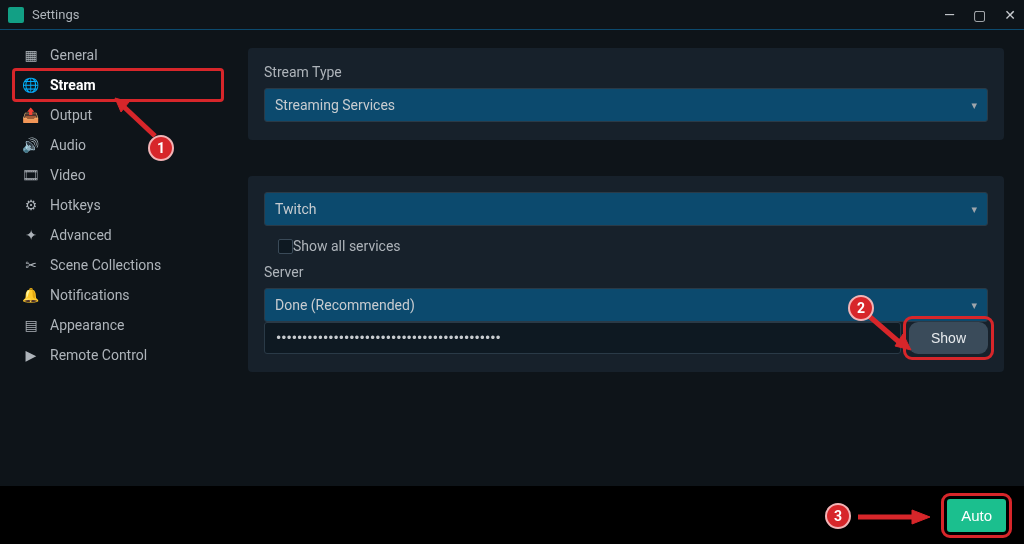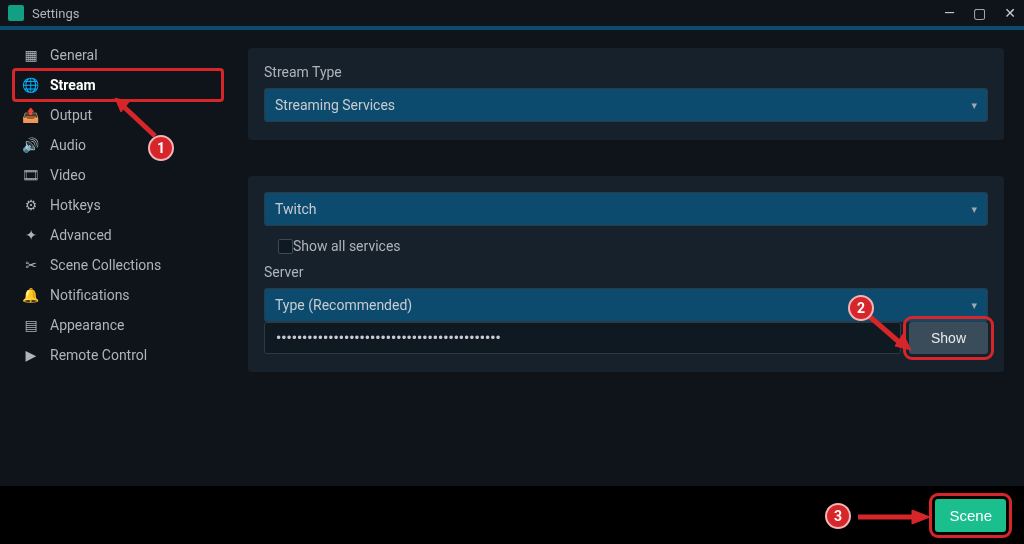--- a/index.html
+++ b/index.html
@@ -12,21 +12,21 @@
   font-size: 14px;
   overflow: hidden;
   position: relative;
 }
 .titlebar {
   height: 30px;
   background: #0e1419;
   display: flex;
   align-items: center;
   padding: 0 8px;
-  border-bottom: 4px solid #0c4a6e;
+  border-bottom: 1px solid #0c4a6e;
 }
 .titlebar .app-icon {
   width: 16px; height: 16px;
   background: #12a085;
   border-radius: 2px;
   margin-right: 8px;
   display: flex;
   align-items: center;
   justify-content: center;
 }
@@ -127,21 +127,21 @@
   outline: 3px solid #d7262a;
   outline-offset: 3px;
   border-radius: 3px;
   display: flex;
 }
 .show-btn {
   background: #3a4b5a;
   color: #e8ebee;
   border: none;
   padding: 0 22px;
-  border-radius: 3px;
+  border-radius: 9px;
   cursor: pointer;
   font-size: 14px;
 }
 .footer {
   position: absolute;
   bottom: 0; left: 0; right: 0;
   height: 58px;
   background: #000000;
   display: flex;
   align-items: center;
@@ -260,38 +260,38 @@
         <span class="chev">▾</span>
       </div>
 
       <div class="checkbox-row">
         <div class="checkbox"></div>
         <span>Show all services</span>
       </div>
 
       <div class="field-label">Server</div>
       <div class="dropdown">
-        <span>Type (Recommended)</span>
+        <span>Done (Recommended)</span>
         <span class="chev">▾</span>
       </div>
 
       <div class="stream-key-row">
         <div class="text-input">•••••••••••••••••••••••••••••••••••••••••••</div>
         <div class="show-btn-wrap">
           <button class="show-btn">Show</button>
         </div>
       </div>
     </div>
 
   </div>
 </div>
 
 <div class="footer">
   <div class="done-wrap">
-    <button class="done-btn">Scene</button>
+    <button class="done-btn">Auto</button>
   </div>
 </div>
 
 <div class="badge" style="left:148px; top:135px">1</div>
 <svg class="arrow" style="left:113px; top:96px" width="54" height="48">
   <polygon points="2,2 16,6 8,16"></polygon>
   <path d="M10 10 L42 40" stroke-width="5"></path>
 </svg>
 
 <div class="badge" style="left:848px; top:295px">2</div>

